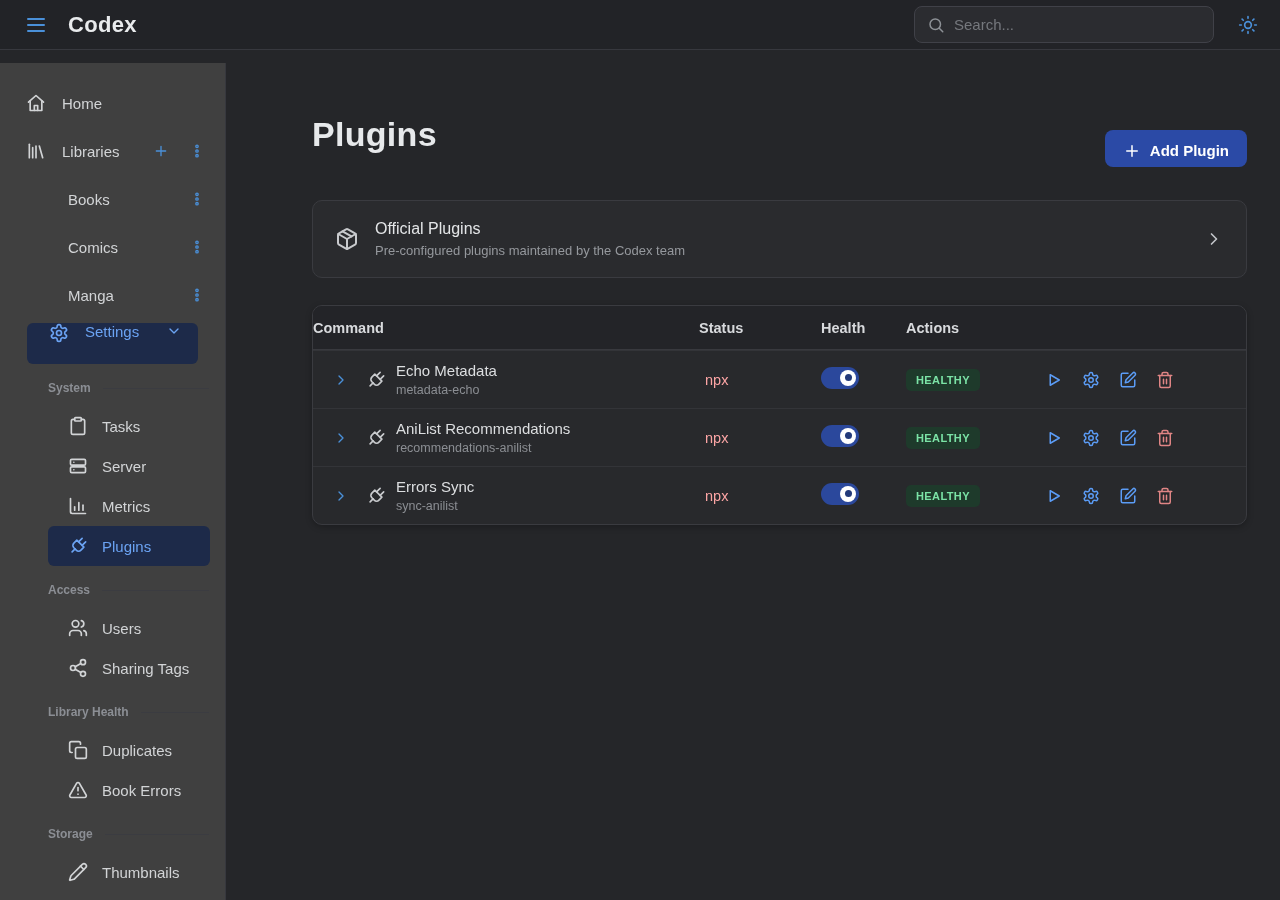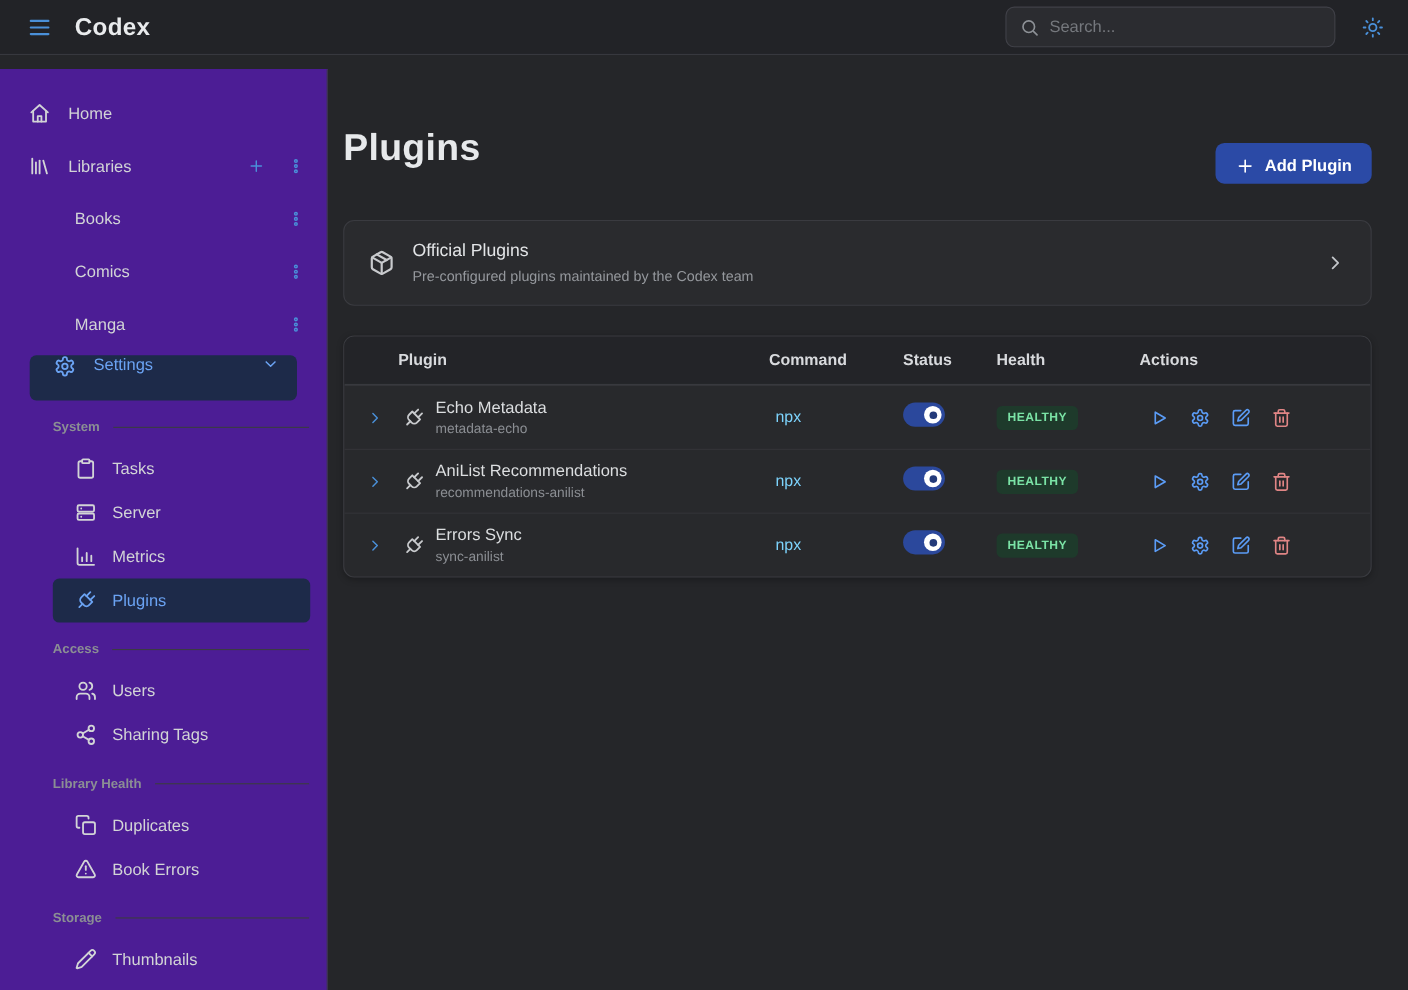--- a/index.html
+++ b/index.html
@@ -28,22 +28,22 @@
   }
   .searchbox input {
     background:transparent; border:none; outline:none; color:#c9cbce;
     font-size:15px; width:100%; font-family:"Liberation Sans", sans-serif;
   }
   .searchbox input::placeholder { color:#75787d; }
   .theme-btn { background:none; border:none; color:#4a90d9; cursor:pointer; margin-left:22px; display:flex; padding:2px; }
 
   
   .sidebar {
-    position:fixed; top:63px; left:0; bottom:0; width:298px;
-    background:#4c1d95; border-right:1px solid #37383e; padding-top:16px; overflow:hidden;
+    position:fixed; top:63px; left:0; bottom:0; width:226px;
+    background:#404040; border-right:1px solid #37383e; padding-top:16px; overflow:hidden;
   }
   .nav-row {
     height:48px; display:flex; align-items:center; gap:16px;
     padding:0 18px 0 26px; font-size:15px; color:#d2d4d6; cursor:pointer;
   }
   .nav-row .label { flex:1; }
   .nav-child { padding-left:68px; }
   .icon-btn { background:none; border:none; color:#4a90d9; cursor:pointer; display:flex; padding:2px; }
   .nav-active {
     margin:4px 27px; height:41px; border-radius:6px;
@@ -92,21 +92,21 @@
   .t-grid { display:grid; grid-template-columns:386px 122px 85px 130px 1fr; align-items:center; }
   .t-head { height:44px; background:#232428; border-bottom:1px solid #38393e; font-size:14.5px; font-weight:bold; color:#d8dadd; }
   .t-head .h-plugin { padding-left:49px; }
   .t-row { height:58px; border-top:1px solid #333438; }
   .t-row:first-of-type { border-top:none; }
   .cell-plugin { display:flex; align-items:center; padding-left:20px; }
   .expander { background:none; border:none; color:#4a90d9; cursor:pointer; display:flex; padding:0; margin-right:17px; }
   .plug-glyph { color:#c8cacd; margin-right:10px; }
   .p-name { font-size:15px; color:#dcdee0; }
   .p-slug { font-size:12.5px; color:#8b8e93; margin-top:4px; }
-  .cell-cmd { font-size:14.5px; color:#7dd3fc; padding-left:6px; }
+  .cell-cmd { font-size:14.5px; color:#fca5a5; padding-left:6px; }
   .toggle {
     width:38px; height:22px; border-radius:11px; background:#2b489c;
     border:none; position:relative; cursor:pointer;
   }
   .toggle .knob {
     position:absolute; top:3px; left:19px; width:16px; height:16px; border-radius:50%;
     background:#fff; display:flex; align-items:center; justify-content:center;
   }
   .toggle .knob::after { content:""; width:7px; height:7px; border-radius:50%; background:#233a7a; }
   .badge {
@@ -342,21 +342,20 @@
       <div class="card-title">Official Plugins</div>
       <div class="card-sub">Pre-configured plugins maintained by the Codex team</div>
     </div>
     <svg class="ic card-chevron" viewBox="0 0 24 24">
         <path d="m9 6 6 6-6 6"></path>
       </svg>
   </div>
 
   <section class="plugins-table">
     <div class="t-grid t-head">
-      <div class="h-plugin">Plugin</div>
       <div>Command</div>
       <div>Status</div>
       <div>Health</div>
       <div>Actions</div>
     </div>
 
     <div class="t-grid t-row">
       <div class="cell-plugin">
         <button class="expander">
           <svg class="ic ic-sm" viewBox="0 0 24 24">

